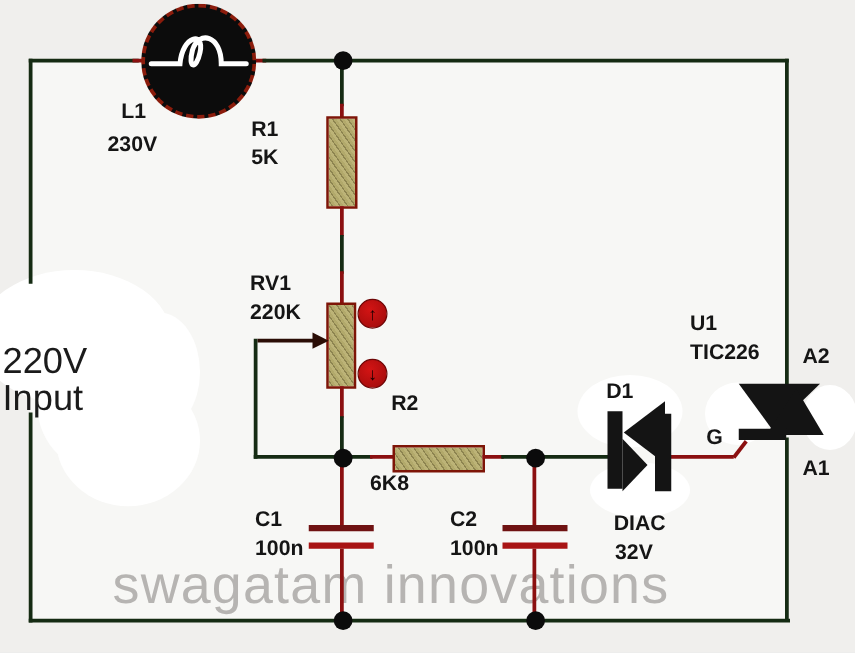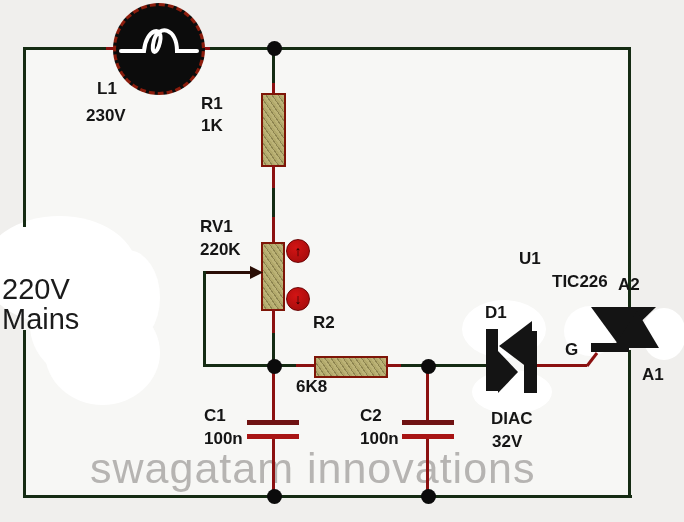--- a/index.html
+++ b/index.html
@@ -113,36 +113,36 @@
     <g fill="#141414">
       <polygon points="591,307 656,307 618,344"></polygon>
       <polygon points="637,311 659,348 613,348"></polygon>
       <rect x="591" y="343" width="38" height="9"></rect>
     </g>
   </svg>
 
   <div class="abs lbl" style="left:97px;top:79px;">L1</div>
   <div class="abs lbl" style="left:86px;top:106px;">230V</div>
   <div class="abs lbl" style="left:201px;top:94px;">R1</div>
-  <div class="abs lbl" style="left:201px;top:116px;">1K</div>
+  <div class="abs lbl" style="left:201px;top:116px;">5K</div>
   <div class="abs lbl" style="left:200px;top:217px;text-align:center;">RV1</div>
   <div class="abs lbl" style="left:200px;top:240px;">220K</div>
   <div class="abs lbl" style="left:313px;top:313px;">R2</div>
   <div class="abs lbl" style="left:296px;top:377px;">6K8</div>
   <div class="abs lbl" style="left:204px;top:406px;">C1</div>
   <div class="abs lbl" style="left:204px;top:429px;">100n</div>
   <div class="abs lbl" style="left:360px;top:406px;">C2</div>
   <div class="abs lbl" style="left:360px;top:429px;">100n</div>
   <div class="abs lbl" style="left:485px;top:303px;">D1</div>
   <div class="abs lbl" style="left:491px;top:409px;text-align:right;">DIAC</div>
   <div class="abs lbl" style="left:492px;top:432px;">32V</div>
-  <div class="abs lbl" style="left:519px;top:249px;">U1</div>
+  <div class="abs lbl" style="left:552px;top:249px;">U1</div>
   <div class="abs lbl" style="left:552px;top:272px;">TIC226</div>
-  <div class="abs lbl" style="left:618px;top:275px;">A2</div>
+  <div class="abs lbl" style="left:642px;top:275px;">A2</div>
   <div class="abs lbl" style="left:642px;top:365px;">A1</div>
   <div class="abs lbl" style="left:565px;top:340px;">G</div>
 
   <div id="mains" class="abs">
     <div>220V</div>
-    <div>Mains</div>
+    <div>Input</div>
   </div>
 
 </div>
 
 </body></html>

